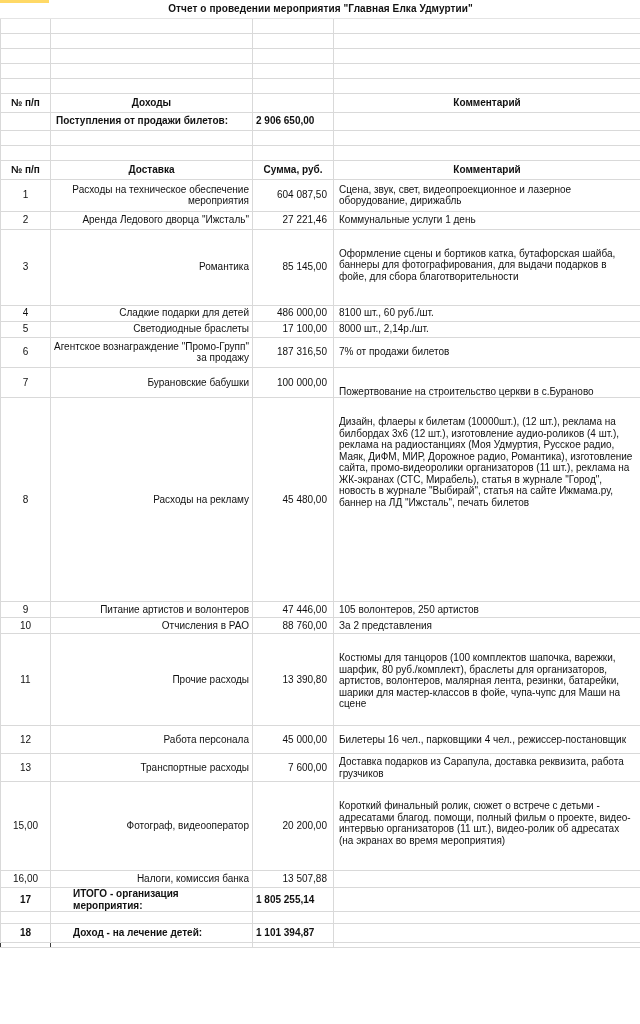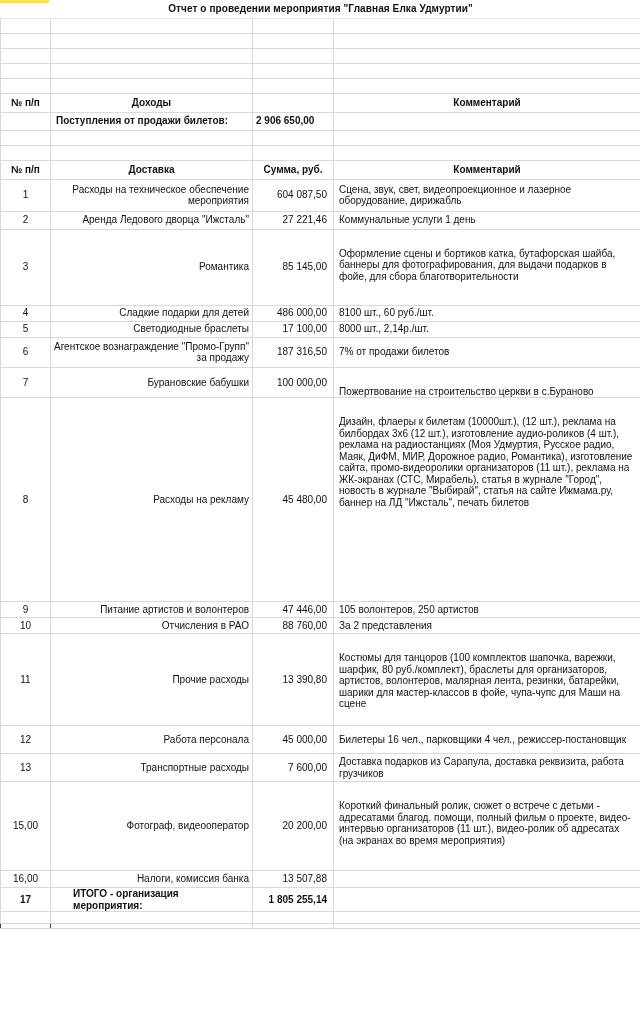--- a/index.html
+++ b/index.html
@@ -88,21 +88,21 @@
 
   
   .total td{
     background:#cdf0cd;
     border:1px solid #3f3f3f;
     font-weight:bold;
     height:19px;
   }
   .total td.idx{text-align:center;}
   .total td.name{text-align:left;padding-left:22px;}
-  .total td.sum{text-align:right;padding-right:6px;}
+  .total td.sum{padding-right:6px;}
   .total td.cmt{}
 
   .gap td{
     height:12px;
     border-left:1px solid #d9d9d9;
     border-right:1px solid #d9d9d9;
     border-top:none;border-bottom:none;
     background:#ffffff;
   }
   .botline td{
@@ -311,20 +311,26 @@
         <td class="cmt"></td>
       </tr>
 
       <tr class="gap">
         <td></td>
         <td></td>
         <td></td>
         <td></td>
       </tr>
 
+      <tr class="total">
+        <td class="idx">18</td>
+        <td class="name">Доход - на лечение детей:</td>
+        <td class="sum">1 101 394,87</td>
+        <td class="cmt"></td>
+      </tr>
 
       <tr class="botline">
         <td class="first"></td>
         <td></td>
         <td></td>
         <td></td>
       </tr>
 
     </tbody>
   </table>

